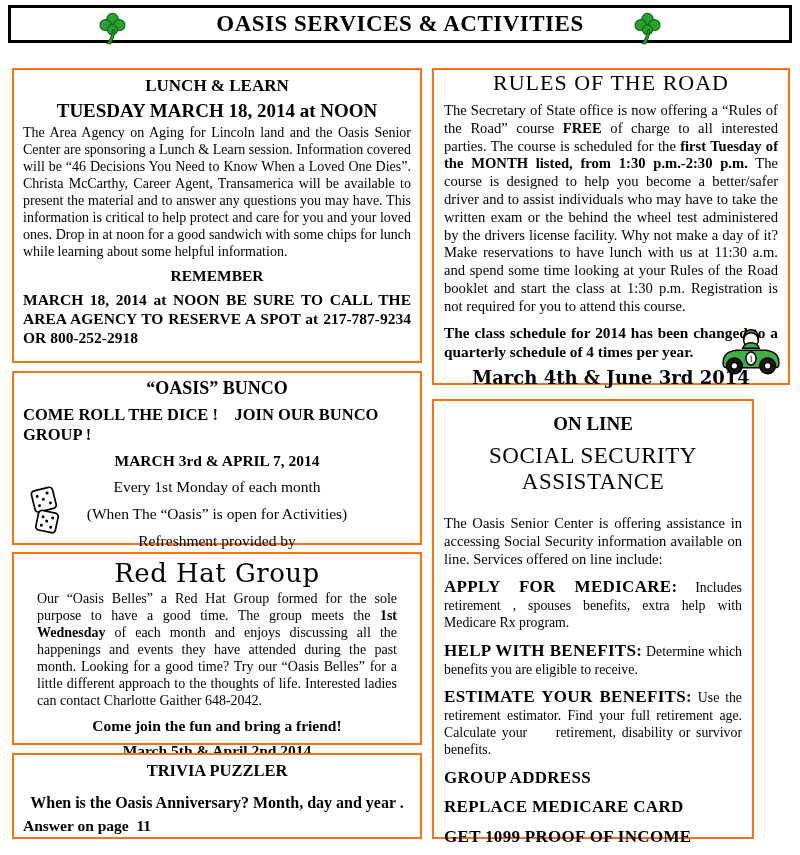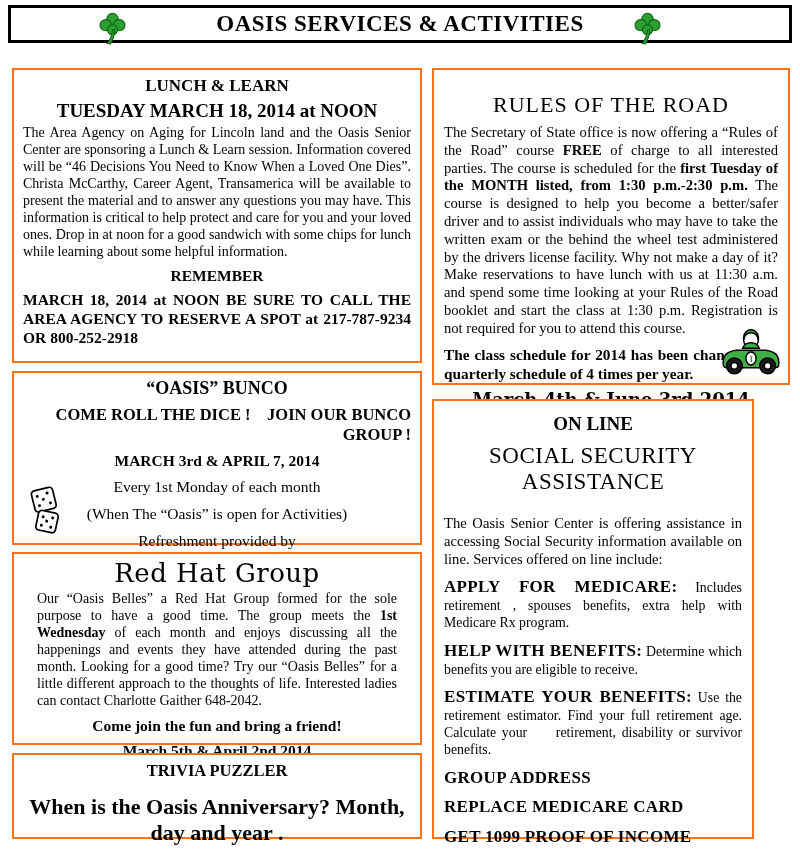--- a/index.html
+++ b/index.html
@@ -19,42 +19,42 @@
   .shamrock { position:absolute; top:4px; }
   .shamrock.left { left:88px; }
   .shamrock.right { right:128px; }
 
   
   .lunch  { left:12px; top:68px;  width:410px; height:295px; padding:4px 9px; }
   .bunco  { left:12px; top:371px; width:410px; height:174px; padding:5px 9px; }
   .redhat { left:12px; top:552px; width:410px; height:193px; padding:4px 23px; }
   .trivia { left:12px; top:753px; width:410px; height:86px;  padding:6px 9px; }
   
-  .rules  { left:432px; top:68px;  width:358px; height:317px; padding:22px 10px; }
+  .rules  { left:432px; top:68px;  width:358px; height:317px; padding:0 10px; }
   .ssa    { left:432px; top:399px; width:322px; height:440px; padding:10px 10px; }
 
   .lunch-title   { font-size:17px; font-weight:bold; text-align:center; margin-top:2px; }
   .lunch-sub     { font-size:19px; font-weight:bold; text-align:center; margin:4px 0 3px; }
   .body-text     { font-size:14px; line-height:1.21; text-align:justify; }
   .remember      { font-size:15.5px; font-weight:bold; text-align:center; margin:6px 0 5px; }
   .notice        { font-size:15.5px; font-weight:bold; line-height:1.25; text-align:justify; }
 
   .bunco-title { font-size:18px; font-weight:bold; text-align:center; margin-bottom:6px; }
-  .bunco-l1    { font-size:16.5px; font-weight:bold; text-align:right; margin-bottom:7px; }
+  .bunco-l1    { font-size:16.5px; font-weight:bold; text-align:left; margin-bottom:7px; }
   .bunco-l2    { font-size:15.5px; font-weight:bold; text-align:center; margin-bottom:8px; }
   .bunco-ln    { font-size:15.5px; text-align:center; margin-bottom:9px; }
   .dice { position:absolute; left:12px; bottom:2px; }
 
   .redhat-title { font-size:26px; text-align:center; font-family:"DejaVu Serif", serif;
                   font-weight:normal; margin-bottom:3px; letter-spacing:.5px;}
   .redhat-l1 { font-size:15.5px; font-weight:bold; text-align:center; margin-top:7px; }
   .redhat-l2 { font-size:15.5px; font-weight:bold; text-align:center; margin-top:7px; }
 
   .trivia-title { font-size:16.5px; font-weight:bold; text-align:center; }
-  .trivia-q     { font-size:22px; font-weight:bold; text-align:center; margin-top:13px; }
+  .trivia-q     { font-size:16px; font-weight:bold; text-align:center; margin-top:13px; }
   .trivia-a     { font-size:15.5px; font-weight:bold; margin-top:5px; }
 
   .rules-title { font-size:22px; text-align:center; letter-spacing:1px; margin-bottom:6px; }
   .rules-body  { font-size:14.6px; line-height:1.22; text-align:justify; }
   .rules-sched { font-size:15.3px; font-weight:bold; line-height:1.25; text-align:justify; margin-top:7px; }
   .rules-dates { font-size:18px; font-weight:bold; text-align:center; margin-top:6px;
                  font-family:"DejaVu Serif", serif; }
   .car { position:absolute; right:6px; bottom:3px; }
 
   .ssa-t1 { font-size:19px; font-weight:bold; text-align:center; margin-top:2px; }

